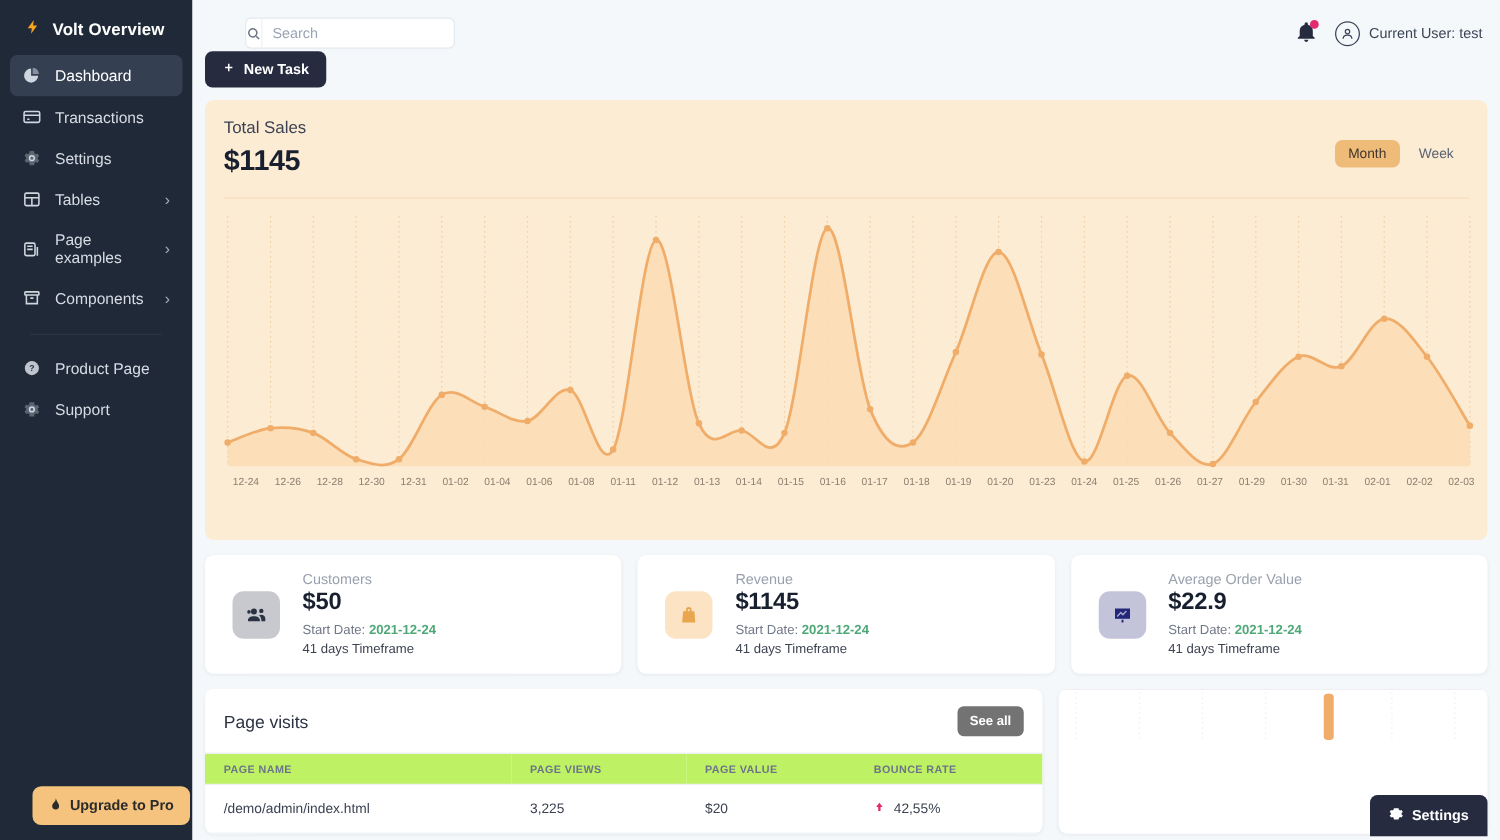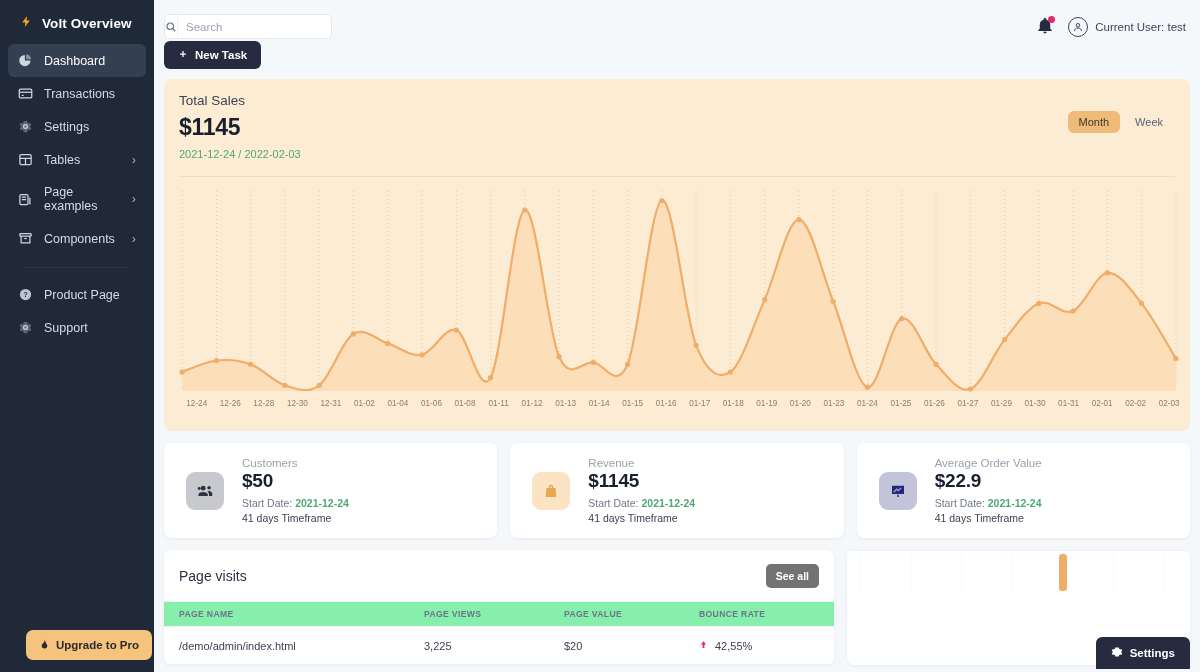--- a/index.html
+++ b/index.html
@@ -33,21 +33,21 @@
   .upgrade {
     background: #f5c37d; color: #2b2b2b; font-size: 11.5px; font-weight: 700;
     border: none; border-radius: 7px; padding: 8px 13px; cursor: pointer;
     display: flex; align-items: center; gap: 6px;
   }
 
   
   .main { flex: 1; height: 672px; position: relative; overflow: hidden; background: #f5f8fb; }
   .topbar {
     height: 41px; display: flex; align-items: center; justify-content: space-between;
-    padding: 12px 14px 0 10px; background: #f5f8fb;
+    padding: 12px 14px 0 10px; background: #f5f8fb; margin-left: 32px;
   }
   .search-box {
     display: flex; align-items: center; width: 168px; height: 25px;
     background: #fff; border: 1px solid #e3e9f0; border-radius: 5px; overflow: hidden;
   }
   .search-ico-wrap { width: 26px; display: flex; align-items: center; justify-content: center;
     border-right: 1px solid #eef2f6; height: 100%; color: #7b8496; }
   .search-input {
     flex: 1; border: none; outline: none; height: 100%; padding: 0 8px;
     font-size: 11.5px; color: #4a5268; font-family: inherit; background: transparent;
@@ -103,21 +103,21 @@
 
   
   .bottom { display: flex; gap: 13px; margin-top: 12px; }
   .visits-card { flex: 1; background: #fff; border-radius: 7px; box-shadow: 0 1px 3px rgba(30,40,70,.07); overflow: hidden; }
   .visits-head { display: flex; align-items: center; justify-content: space-between; padding: 14px 15px 13px 15px; }
   .visits-title { font-size: 14px; color: #2b3242; }
   .seeall { background: #737373; color: #fff; border: none; border-radius: 5px; font-size: 10.5px; font-weight: 700; padding: 6px 10px; cursor: pointer; }
   table { width: 100%; border-collapse: collapse; }
   thead th {
     font-size: 8.6px; letter-spacing: .35px; color: #6c7489; text-align: left; font-weight: 700;
-    padding: 7px 0 7px 15px; background: #86efac; border-top: 1px solid #eef0f4; border-bottom: 1px solid #eef0f4;
+    padding: 7px 0 7px 15px; background: #bef264; border-top: 1px solid #eef0f4; border-bottom: 1px solid #eef0f4;
   }
   tbody td { font-size: 11px; color: #3b4252; padding: 12px 0 12px 15px; border-bottom: 1px solid #f0f2f6; }
   .col2 { width: 140px; } .col3 { width: 135px; } .col4 { width: 150px; }
   .rate { display: flex; align-items: center; gap: 7px; color: #3b4252; }
   .arrow-up { color: #e4296e; font-size: 11px; }
 
   .orders-card { width: 343px; flex: 0 0 343px; background: #fff; border-radius: 7px; box-shadow: 0 1px 3px rgba(30,40,70,.07); overflow: hidden; position: relative; }
   .orders-head { padding: 14px 15px 13px 15px; display: flex; justify-content: space-between; }
   .orders-title { font-size: 11.5px; color: #555d6e; }
   .orders-value { font-size: 21px; font-weight: 700; color: #18202f; margin-top: 3px; letter-spacing: -.3px; }
@@ -291,21 +291,20 @@
           </svg>
       </span>
       <span>New Task</span>
     </button>
 
     
     <section class="sales-card">
       <div class="sales-head">
         <div class="sales-title">Total Sales</div>
         <div class="sales-amount">$1145</div>
-        <div class="sales-range">2021-12-24 / 2022-02-03</div>
         <div class="seg">
           <button class="seg-btn active">Month</button>
           <button class="seg-btn">Week</button>
         </div>
         <div class="sales-sep"></div>
       </div>
 
       <div class="chart-wrap">
         <svg class="chart-svg" id="sales-chart-svg" viewBox="0 0 1020 222" preserveAspectRatio="none">
             <line x1="18.0" y1="14" x2="18.0" y2="214" stroke="#edc79a" stroke-width="1" stroke-dasharray="1 3"></line>

